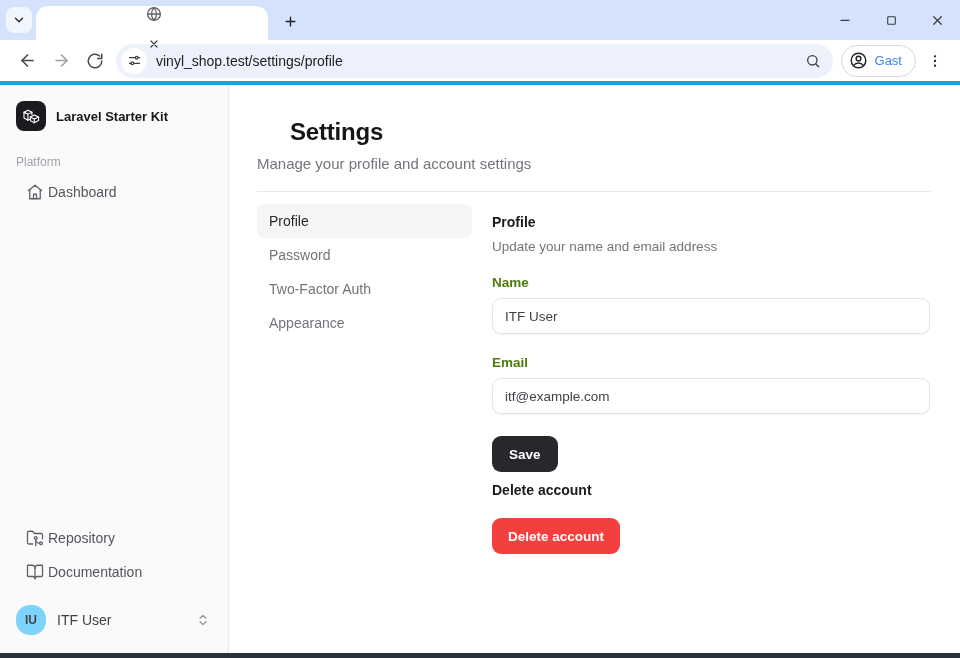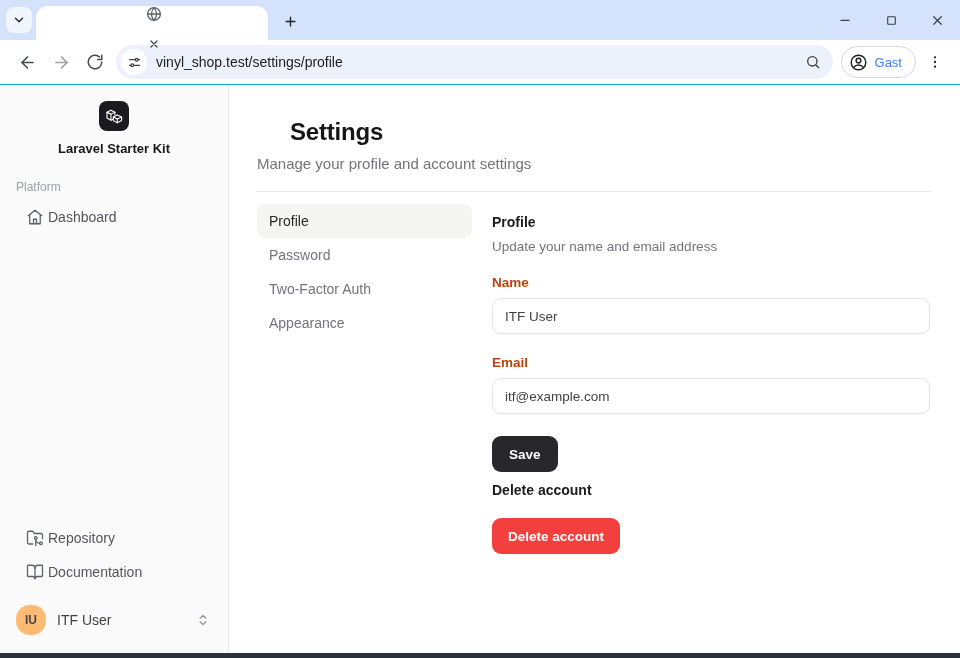--- a/index.html
+++ b/index.html
@@ -12,62 +12,62 @@
   .tab-search { position:absolute; left:6px; top:7px; width:26px; height:26px; border:none; border-radius:8px;
     background:rgba(255,255,255,.65); color:#1f2328; display:grid; place-items:center; cursor:pointer; }
   .tab { margin-left:36px; width:232px; height:34px; background:#fff; border-radius:12px 12px 0 0;
     display:flex; align-items:center; padding:0 8px 0 12px; gap:8px;flex-direction:column; }
   .tab-title { flex:1; font-size:12.5px; color:#1d1f23; white-space:nowrap; overflow:hidden; }
   .tab-close { border:none; background:none; width:20px; height:20px; border-radius:50%; display:grid; place-items:center; color:#3c4043; cursor:pointer; }
   .newtab { border:none; background:none; width:28px; height:28px; margin:0 0 5px 8px; display:grid; place-items:center; color:#1f2328; cursor:pointer; border-radius:50%; }
   .win-controls { position:absolute; right:0; top:0; height:40px; display:flex; }
   .win-btn { width:46px; height:40px; border:none; background:none; display:grid; place-items:center; color:#3a3d42; cursor:pointer; }
 
-  .toolbar { height:45px; background:#fff; border-bottom:1px solid #0ea5e9; display:flex; align-items:center; padding:0 10px; }
+  .toolbar { height:45px; background:#fff; border-bottom:4px solid #0ea5e9; display:flex; align-items:center; padding:0 10px; }
   .nav-btn { width:34px; height:34px; border:none; background:none; display:grid; place-items:center; color:#45484d; cursor:pointer; border-radius:50%; }
   .nav-btn.disabled { color:#9aa0a6; }
   .omnibox { flex:1; height:34px; margin:0 8px 0 4px; background:#edf1fb; border-radius:17px; display:flex; align-items:center; padding:0 8px 0 5px; cursor:text; }
   .tune-wrap { width:26px; height:26px; background:#fff; border-radius:50%; display:grid; place-items:center; color:#3c4043; flex:none; cursor:pointer; }
   .url-text { flex:1; margin-left:9px; font-size:14px; color:#202124; white-space:nowrap; overflow:hidden; }
   .omni-zoom { width:24px; height:24px; display:grid; place-items:center; color:#3c4043; cursor:pointer; }
   .profile-pill { height:32px; border:1px solid #d5d9e0; background:#fff; border-radius:16px; display:flex; align-items:center; gap:7px;
     padding:0 13px 0 7px; font-size:13px; color:#3b82f6; cursor:pointer; font-family:inherit; }
   .profile-pill svg { color:#202124; }
   .menu-dots { width:30px; height:34px; border:none; background:none; display:grid; place-items:center; color:#202124; cursor:pointer; margin-left:4px; }
 
   
   .page { display:flex; height:568px; }
   .sidebar { width:229px; flex:none; background:#fafafa; border-right:1px solid #ebebeb; display:flex; flex-direction:column; padding:12px 10px 12px; }
-  .brand { display:flex; align-items:center; gap:10px; padding:4px 6px; border-radius:8px; cursor:pointer;flex-direction:column; }
+  .brand { display:flex; align-items:center; gap:10px; padding:4px 6px; border-radius:8px; cursor:pointer; }
   .logo-tile { width:30px; height:30px; background:#1b1b1f; border-radius:8px; display:grid; place-items:center; flex:none; }
   .brand-name { font-size:13px; font-weight:700; color:#18181b; }
   .section-label { margin:20px 6px 6px; font-size:12px; color:#9ea2ab; }
   .side-item { display:flex; align-items:center; gap:4px; padding:8px 8px 8px 16px; border-radius:8px; font-size:14px; color:#55555e; cursor:pointer; }
   .side-item svg { color:#5d6069; flex:none; }
   .side-spacer { flex:1; }
   .user-row { display:flex; align-items:center; gap:11px; padding:6px 8px 6px 6px; margin-top:10px; border-radius:8px; cursor:pointer; }
-  .user-avatar { width:30px; height:30px; background:#fdba74; border-radius:14px; display:grid; place-items:center;
+  .user-avatar { width:30px; height:30px; background:#7dd3fc; border-radius:14px; display:grid; place-items:center;
     font-size:12px; font-weight:700; color:#43434a; flex:none; }
   .user-name { font-size:14px; color:#3f3f46; flex:1; }
   .user-row svg { color:#8b8b94; }
 
   .main { flex:1; padding:33px 29px 0 28px; overflow:hidden; }
   .page-title { font-size:24px; font-weight:700; letter-spacing:-.2px; color:#161618;margin-left:33px; }
   .page-subtitle { margin-top:9px; font-size:15px; color:#74747c; }
   .divider { margin-top:19px; border:none; border-top:1px solid #e8e8ea; }
 
   .settings-grid { display:flex; gap:20px; margin-top:12px; }
   .settings-nav { width:215px; flex:none; display:flex; flex-direction:column; }
   .snav-item { height:34px; display:flex; align-items:center; padding:0 12px; border-radius:8px; font-size:14px; color:#73737b; cursor:pointer; }
   .snav-item.active { background:#f5f5f4; color:#27272a; }
 
   .form-col { flex:1; max-width:438px; }
   .block-heading { margin-top:10px; font-size:14px; font-weight:600; color:#1b1b1f; }
   .block-desc { margin-top:9px; font-size:13.5px; color:#74747c; }
-  .field-label { display:block; margin-top:21px; font-size:13.5px; font-weight:600; color:#c2410c; }
+  .field-label { display:block; margin-top:21px; font-size:13.5px; font-weight:600; color:#4d7c0f; }
   .text-input { margin-top:8px; width:100%; height:36px; border:1px solid #e4e4e7; border-radius:9px; padding:0 12px;
     font-size:13.5px; color:#3f3f46; background:#fff; box-shadow:0 1px 2px rgba(0,0,0,.04); font-family:inherit; outline:none; }
   .save-btn { margin-top:22px; height:36px; padding:0 17px; background:#28272c; color:#fff; border:none; border-radius:9px;
     font-size:13.5px; font-weight:600; cursor:pointer; font-family:inherit; }
   .delete-block { }
   .delete-btn { margin-top:20px; height:36px; padding:0 16px; background:#f43f3f; color:#fff; border:none; border-radius:9px;
     font-size:13.5px; font-weight:700; cursor:pointer; font-family:inherit; }
 
   .taskbar-edge { position:absolute; left:0; right:0; bottom:0; height:5px; background:#29323c; }
 

